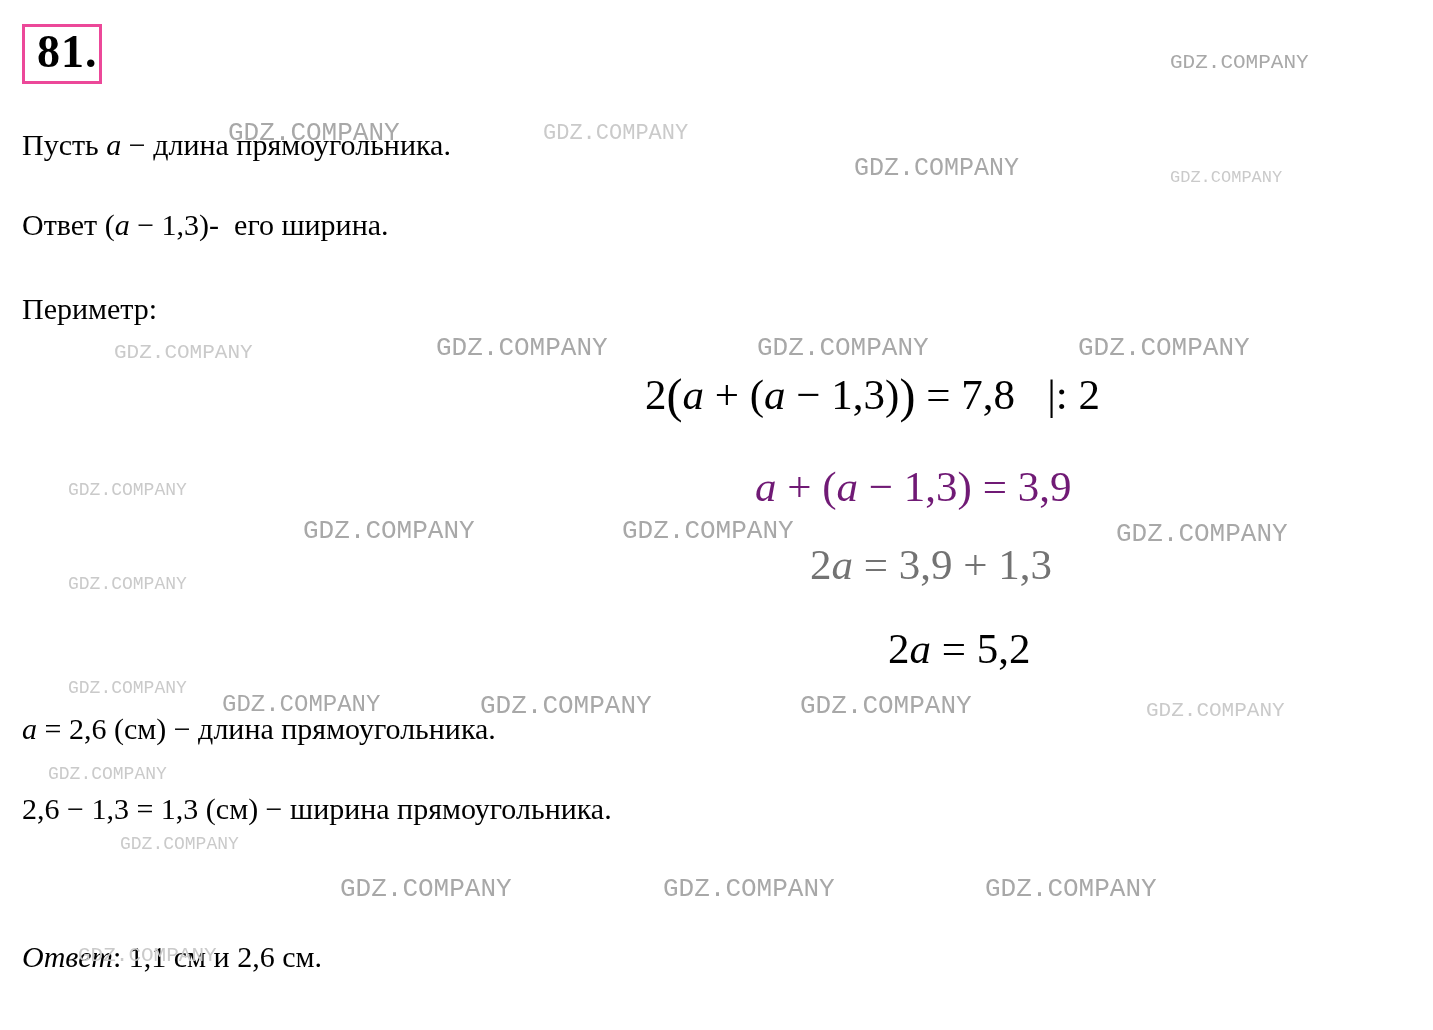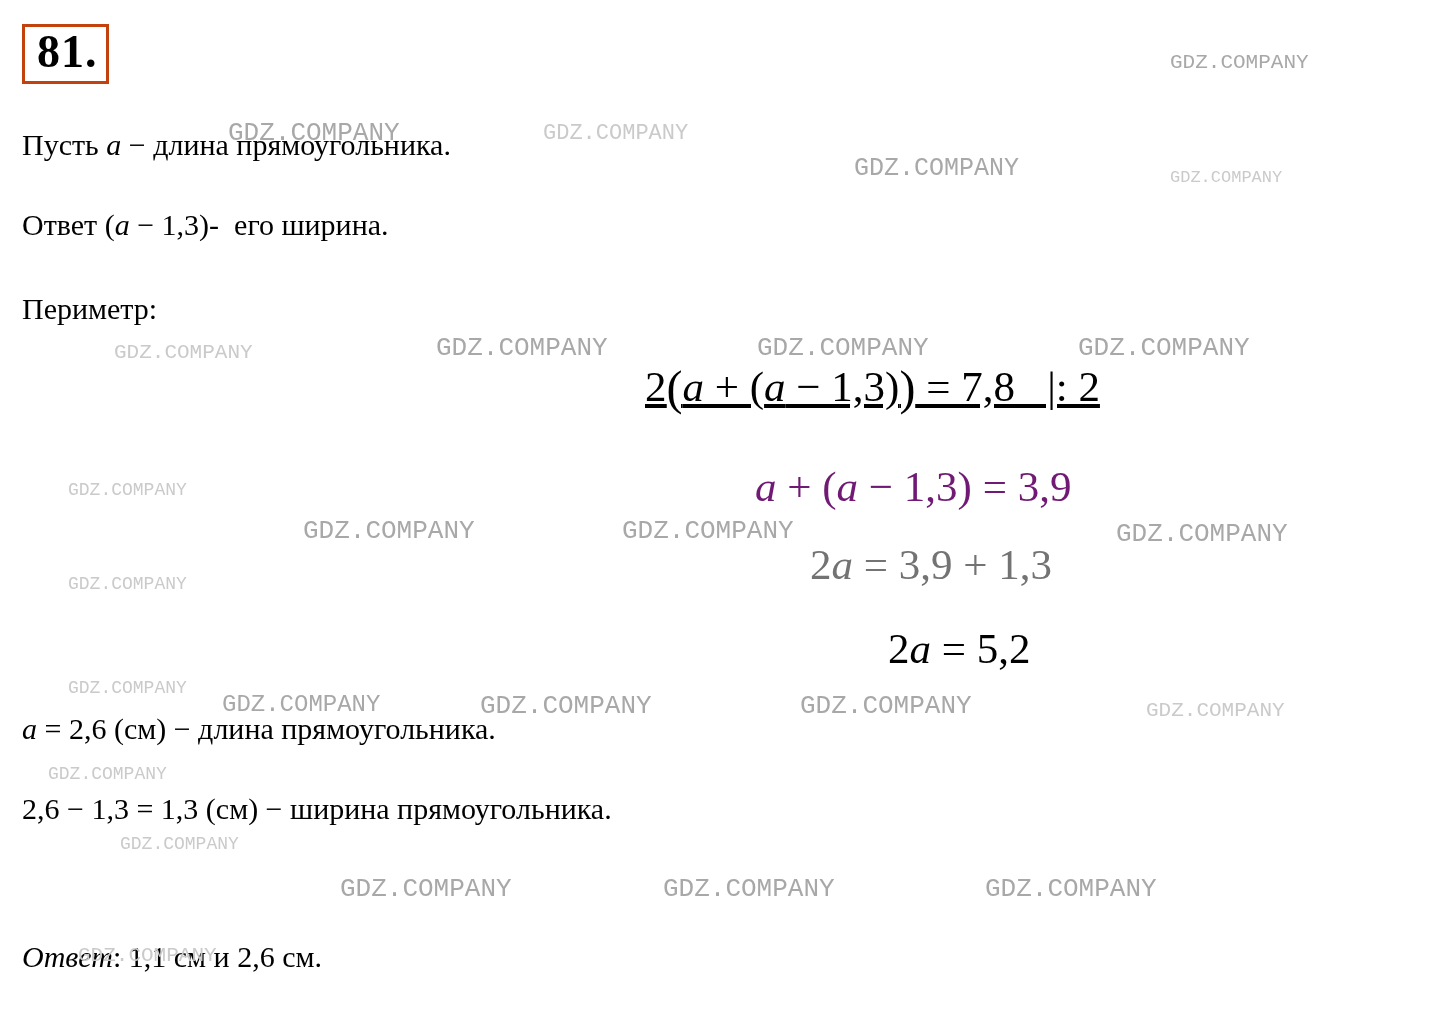--- a/index.html
+++ b/index.html
@@ -14,22 +14,22 @@
     overflow: hidden;
     font-family: "Liberation Serif", serif;
     color: #000000;
   }
 
   
   .task-number {
     position: absolute;
     left: 22px;
     top: 24px;
-    border: 3px solid #c2410c;
-    padding: 2px 8px 6px 12px;
+    border: 3px solid #ec4899;
+    padding: 2px 1px 6px 12px;
     font-family: "Liberation Serif", serif;
     font-weight: bold;
     font-size: 46px;
     line-height: 1.0;
     letter-spacing: 1px;
   }
 
   
   .line {
     position: absolute;
@@ -47,21 +47,21 @@
   #line-let      { left: 22px;  top: 128px; }
   #line-then     { left: 22px;  top: 208px; }
   #line-perim    { left: 22px;  top: 292px; }
 
   .eq {
     position: absolute;
     white-space: nowrap;
     font-family: "Liberation Serif", serif;
     font-size: 43px;
   }
-  #eq1 { left: 645px; top: 362px; text-decoration: underline; }
+  #eq1 { left: 645px; top: 370px; }
   #eq2 { left: 755px; top: 462px; color:#701a75; }
   #eq3 { left: 810px; top: 540px; color:#737373; }
   #eq4 { left: 888px; top: 624px; }
 
   #line-a        { left: 22px;  top: 712px; }
   #line-b        { left: 22px;  top: 792px; }
   #line-answer   { left: 22px;  top: 940px; }
 
   .big-paren {
     font-size: 48px;

